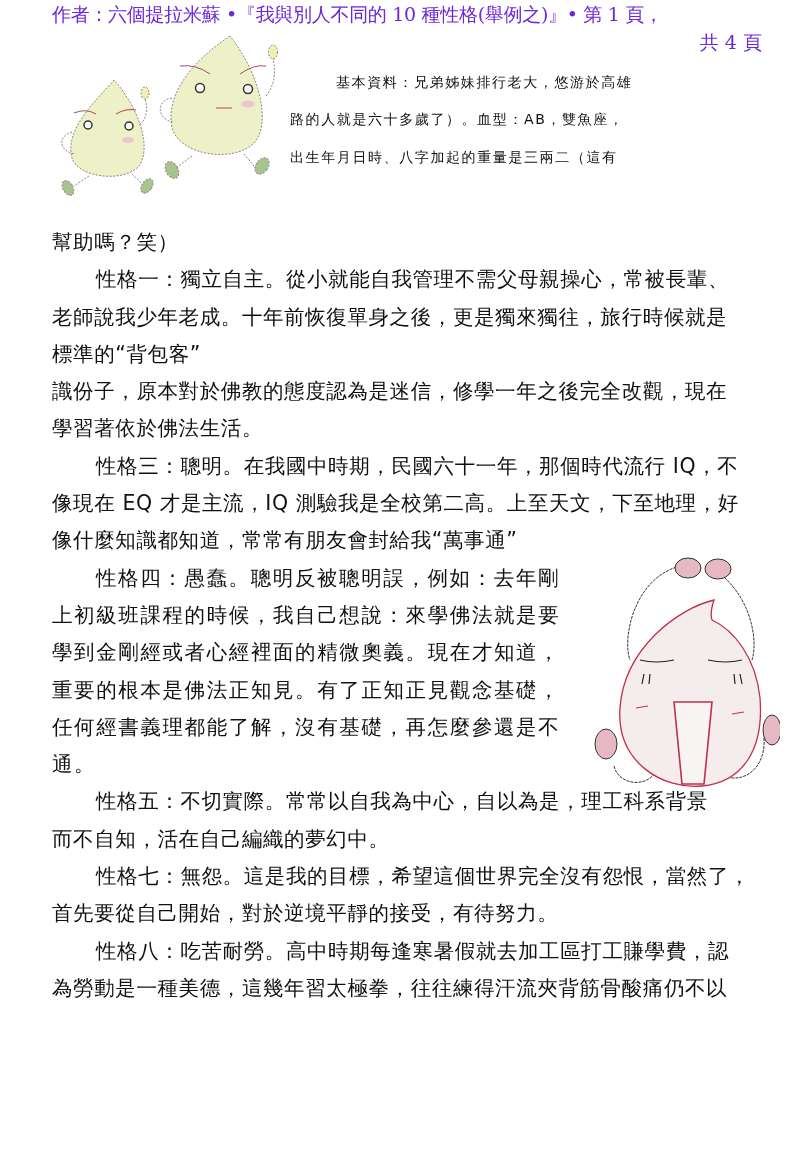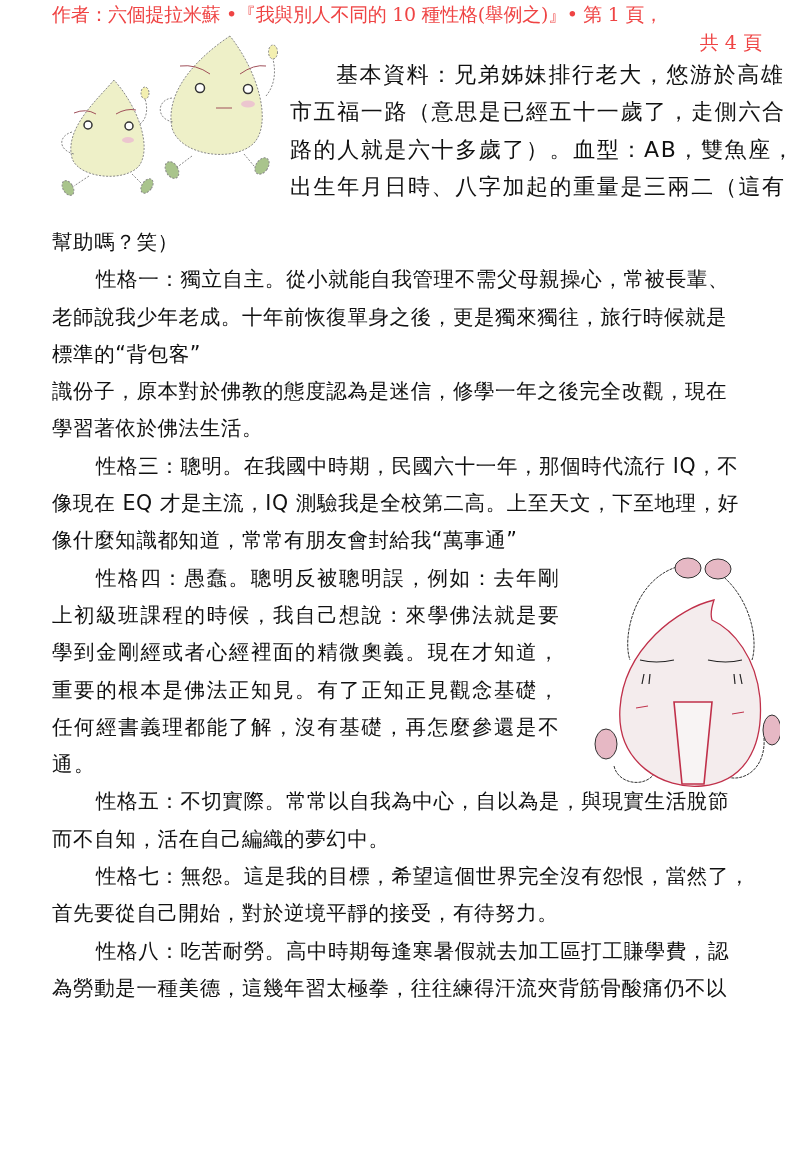--- a/index.html
+++ b/index.html
@@ -1,27 +1,27 @@
 <!DOCTYPE html>
 <html><head>
 <meta charset="utf-8">
 <style>
   html, body { margin:0; padding:0; background:#ffffff; }
   body { width:800px; height:1160px; position:relative; overflow:hidden;
          font-family:"DejaVu Sans", sans-serif; color:#111; }
   .header { position:absolute; left:52px; top:0; width:712px;
-            font-family:"DejaVu Serif", serif; font-size:19px; line-height:28px; color:#ef4444; }
+            font-family:"DejaVu Serif", serif; font-size:19px; line-height:28px; color:#6d28d9; }
   .header .l1 { white-space:nowrap; letter-spacing:-0.3px; }
   .header .l2 { text-align:right; padding-right:2px; }
   .body-text { position:absolute; left:52px; top:56px; width:712px;
                font-size:20.5px; line-height:37.3px; letter-spacing:0.6px; }
   .line { height:37.3px; white-space:nowrap; overflow:visible; }
   .indent { padding-left:44px; }
-  .right-col { position:absolute; left:290px; top:56px; width:474px;
-               font-size:22px; line-height:37.3px; letter-spacing:1.6px; }
+  .right-col { position:absolute; left:290px; top:64px; width:474px;
+               font-size:14px; line-height:37.3px; letter-spacing:1.6px; }
   .pic { position:absolute; }
 </style>
 </head>
 <body>
 
 <div class="header">
   <div class="l1">作者：六個提拉米蘇 •『我與別人不同的 10 種性格(舉例之)』• 第 1 頁，</div>
   <div class="l2">共 4 頁</div>
 </div>
 
@@ -57,21 +57,20 @@
     <circle cx="156" cy="60" r="4.5"></circle>
     <circle cx="204" cy="61" r="4.5"></circle>
   </g>
   <path d="M136 38 Q152 36, 166 46 M196 46 Q210 36, 222 38" stroke="#a0505a" stroke-width="1" fill="none"></path>
   <line x1="172" y1="80" x2="188" y2="80" stroke="#a0505a" stroke-width="1"></line>
   <ellipse cx="204" cy="76" rx="7" ry="3.5" fill="#ecc6cf"></ellipse>
 </svg>
 
 <div class="right-col">
   <div class="line" style="padding-left:46px;">基本資料：兄弟姊妹排行老大，悠游於高雄</div>
-  <div class="line">市五福一路（意思是已經五十一歲了，走側六合</div>
   <div class="line">路的人就是六十多歲了）。血型：AB，雙魚座，</div>
   <div class="line">出生年月日時、八字加起的重量是三兩二（這有</div>
 </div>
 
 <div class="body-text" style="top:205px;margin-top:19px;">
   <div class="line">幫助嗎？笑）</div>
 
   <div>
     <div class="line indent">性格一：獨立自主。從小就能自我管理不需父母親操心，常被長輩、</div>
     <div class="line">老師說我少年老成。十年前恢復單身之後，更是獨來獨往，旅行時候就是</div>
@@ -92,21 +91,21 @@
   <div style="letter-spacing:1.6px;">
     <div class="line indent">性格四：愚蠢。聰明反被聰明誤，例如：去年剛</div>
     <div class="line">上初級班課程的時候，我自己想說：來學佛法就是要</div>
     <div class="line">學到金剛經或者心經裡面的精微奧義。現在才知道，</div>
     <div class="line">重要的根本是佛法正知見。有了正知正見觀念基礎，</div>
     <div class="line">任何經書義理都能了解，沒有基礎，再怎麼參還是不</div>
     <div class="line">通。</div>
   </div>
 
   <div>
-    <div class="line indent">性格五：不切實際。常常以自我為中心，自以為是，與現實生活脫節</div>
+    <div class="line indent">性格五：不切實際。常常以自我為中心，自以為是，理工科系背景</div>
     <div class="line">而不自知，活在自己編織的夢幻中。</div>
   </div>
 
 
   <div>
     <div class="line indent">性格七：無怨。這是我的目標，希望這個世界完全沒有怨恨，當然了，</div>
     <div class="line">首先要從自己開始，對於逆境平靜的接受，有待努力。</div>
   </div>
 
   <div>

